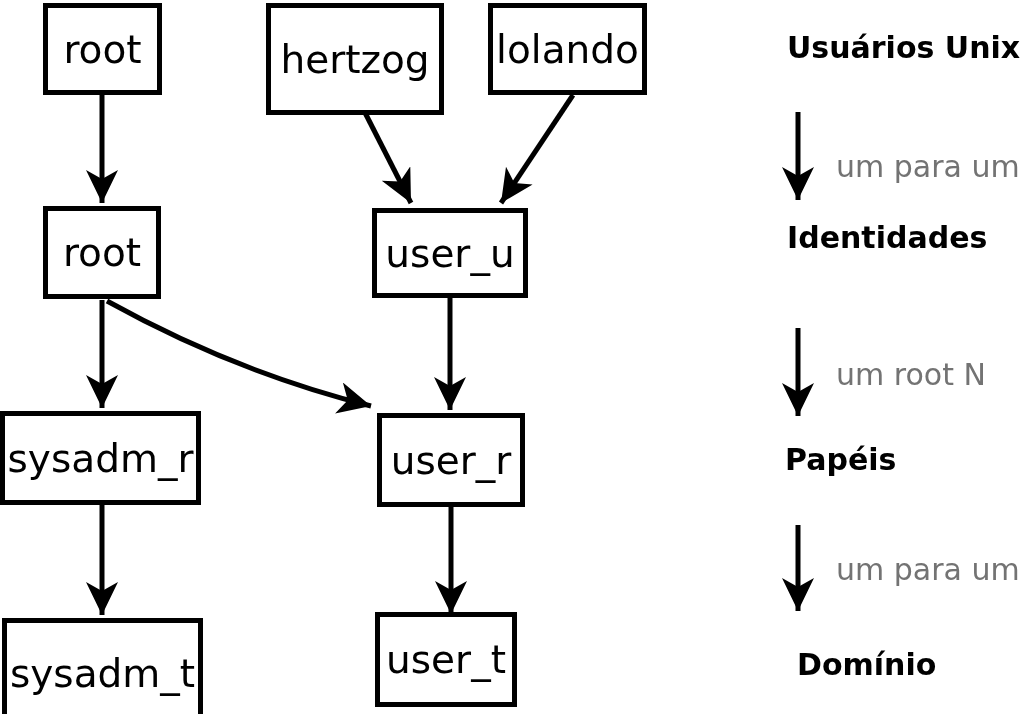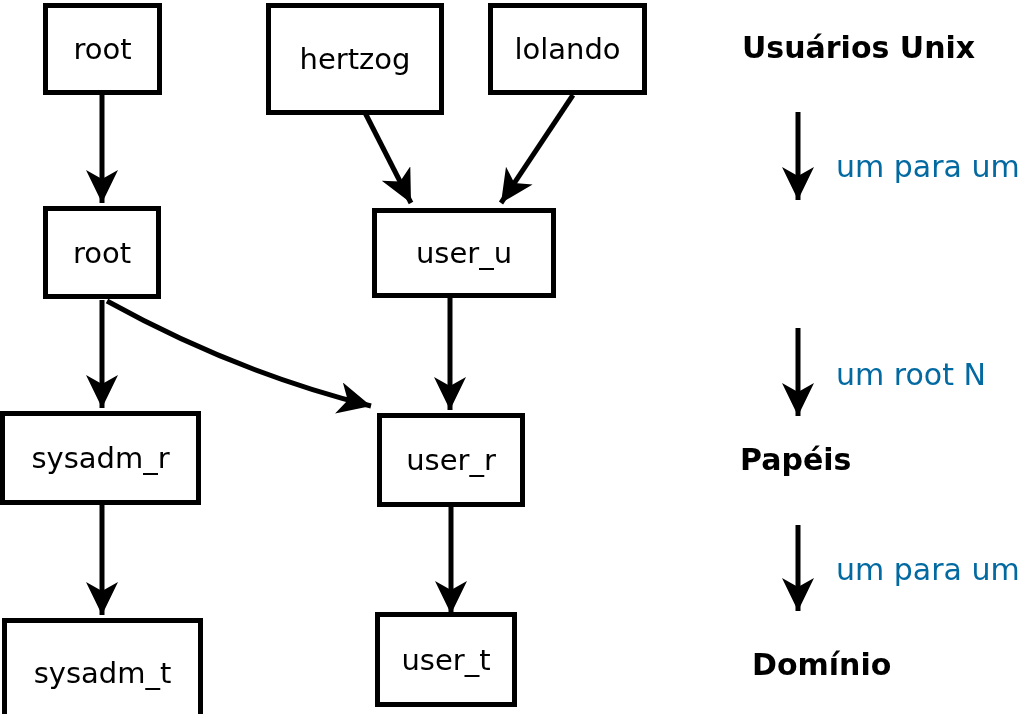--- a/index.html
+++ b/index.html
@@ -24,37 +24,38 @@
     pointer-events: none;
   }
   .node {
     position: absolute;
     box-sizing: border-box;
     border: 5px solid #000000;
     background: #ffffff;
     display: flex;
     align-items: center;
     justify-content: center;
-    font-size: 29px;
+    font-size: 39px;
     color: #000000;
     white-space: nowrap;
   }
   .legend-heading {
     position: absolute;
     font-weight: bold;
     font-size: 30px;
     line-height: 36px;
     color: #000000;
     white-space: nowrap;
+    margin-left: 45px;
   }
   .rel-label {
     position: absolute;
     font-size: 30px;
     line-height: 30px;
-    color: #0369a1;
+    color: #737373;
     white-space: nowrap;
   }
 </style>
 </head>
 <body>
 
 <div class="stage">
 
   <svg class="arrows-layer" width="1024" height="714" viewBox="0 0 1024 714" xmlns="http://www.w3.org/2000/svg">
     <defs>
@@ -75,31 +76,32 @@
       <line x1="798" y1="328" x2="798" y2="416" marker-end="url(#ah)"></line>
       <line x1="798" y1="525" x2="798" y2="611" marker-end="url(#ah)"></line>
     </g>
   </svg>
 
   <div>
     <div class="node" style="left:43px; top:3px; width:119px; height:92px">root</div>
     <div class="node" style="left:266px; top:3px; width:178px; height:112px">hertzog</div>
     <div class="node" style="left:488px; top:3px; width:159px; height:92px">lolando</div>
     <div class="node" style="left:43px; top:206px; width:118px; height:93px">root</div>
-    <div class="node" style="left:372px; top:208px; width:184px; height:90px">user_u</div>
+    <div class="node" style="left:372px; top:208px; width:156px; height:90px">user_u</div>
     <div class="node" style="left:0; top:411px; width:201px; height:94px">sysadm_r</div>
     <div class="node" style="left:377px; top:413px; width:148px; height:94px">user_r</div>
     <div class="node" style="left:2px; top:618px; width:201px; height:110px">sysadm_t</div>
     <div class="node" style="left:375px; top:612px; width:142px; height:95px">user_t</div>
   </div>
 
   <div>
     <div class="legend-heading" style="left:742px; top:30px">Usuários Unix</div>
     <div class="rel-label" style="left:836px; top:152px">um para um</div>
     <div class="legend-heading" style="left:742px; top:220px">
+      <div>Identidades</div>
     </div>
     <div class="rel-label" style="left:836px; top:360px">um root N</div>
     <div class="legend-heading" style="left:740px; top:442px">Papéis</div>
     <div class="rel-label" style="left:836px; top:555px">um para um</div>
     <div class="legend-heading" style="left:752px; top:647px">Domínio</div>
   </div>
 
 </div>
 
 </body></html>

